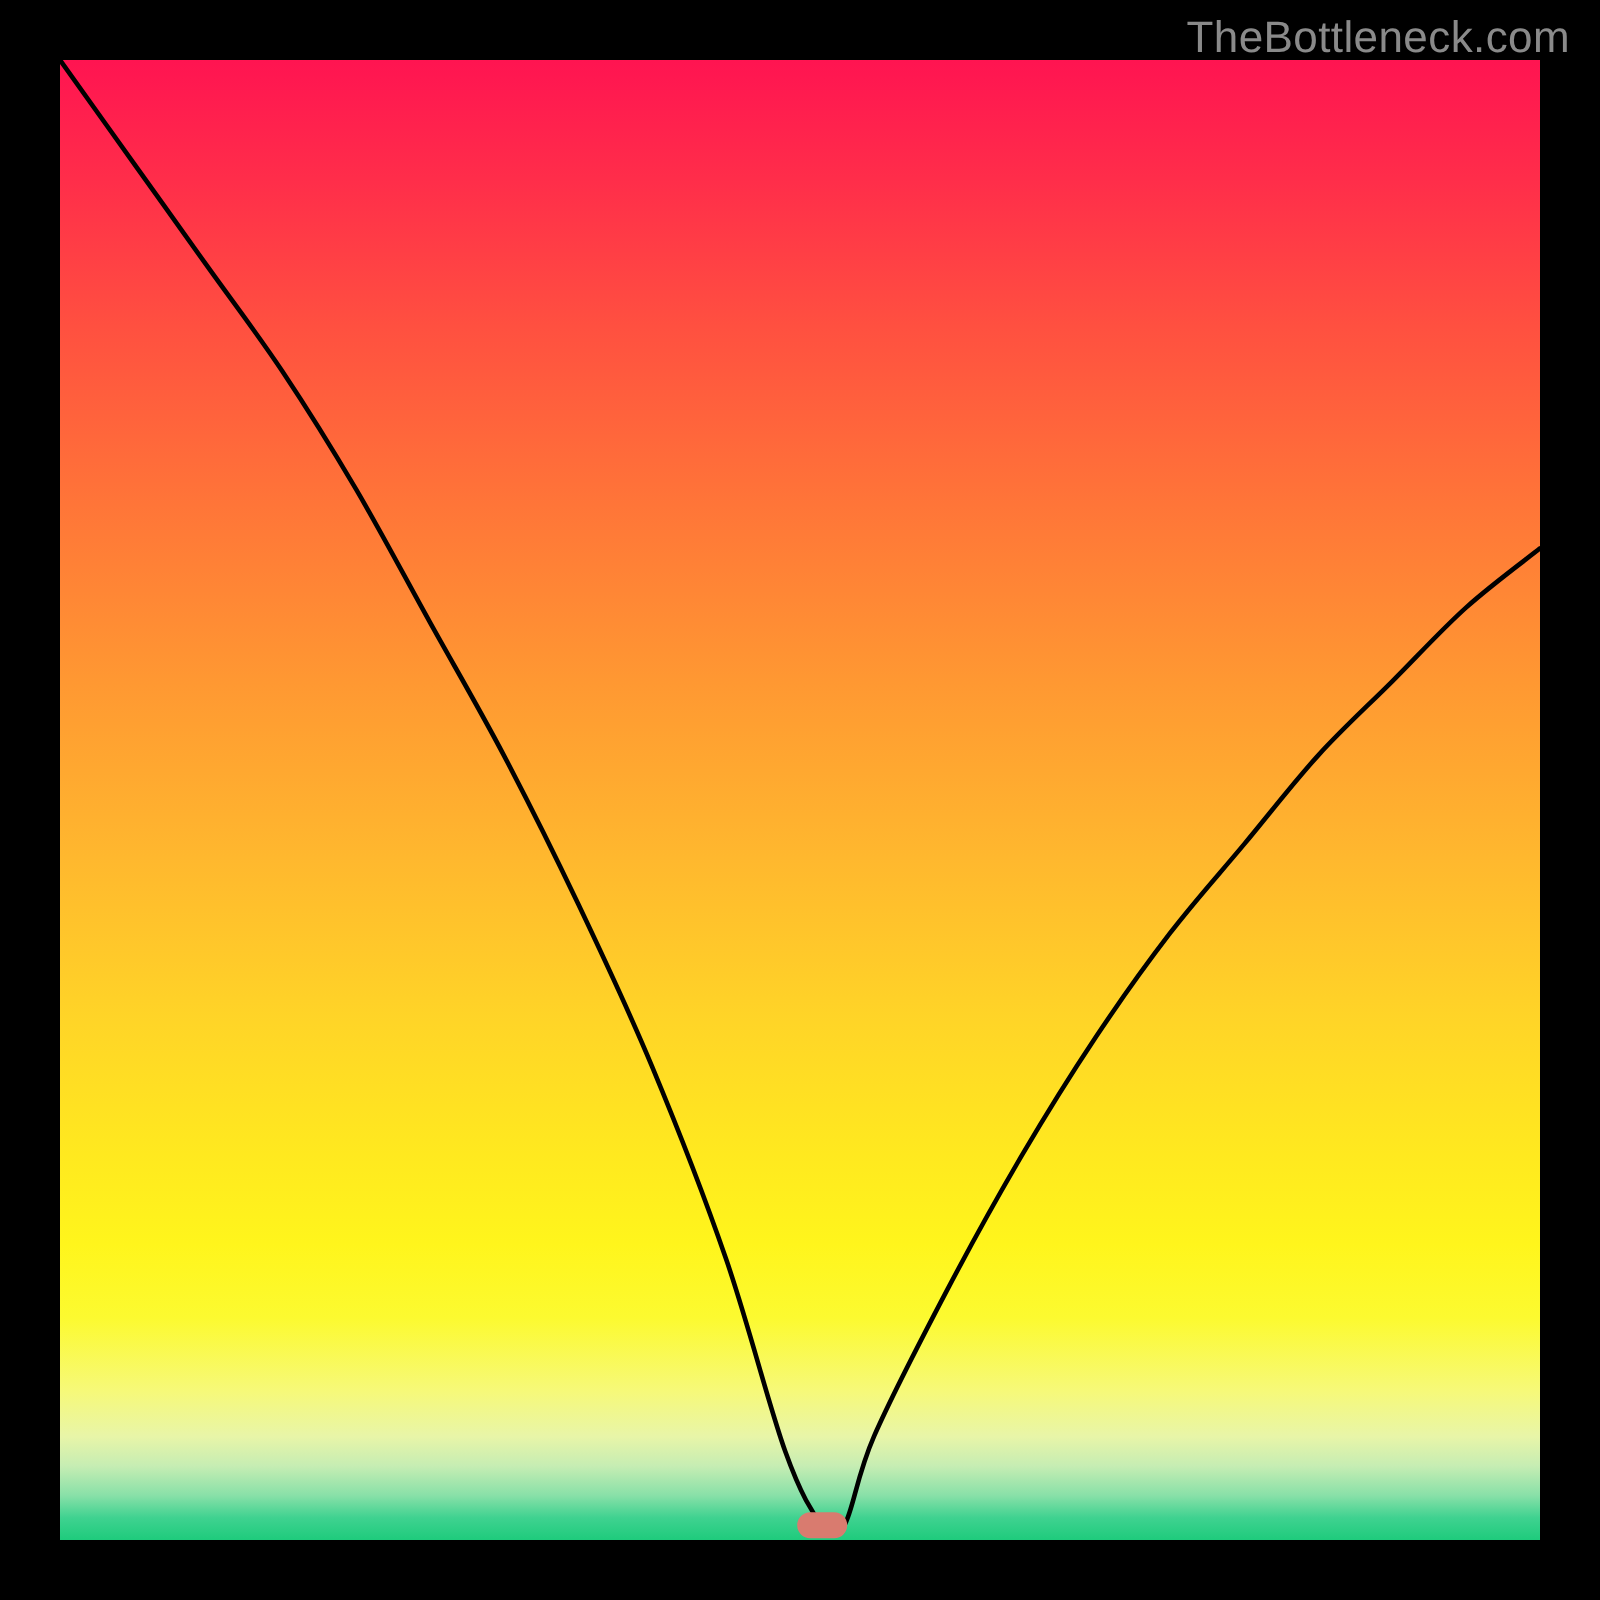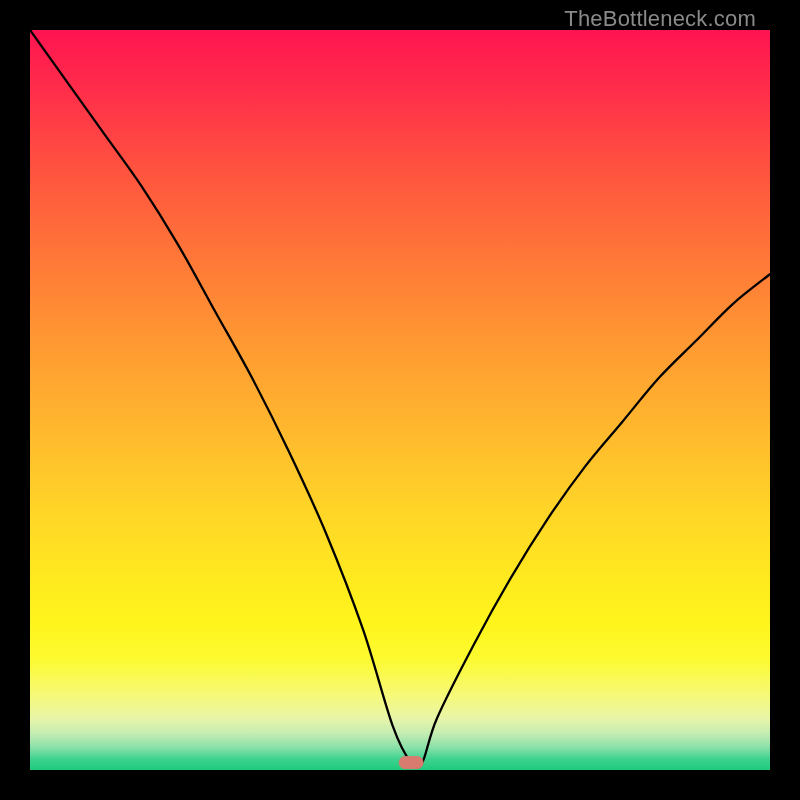--- a/index.html
+++ b/index.html
@@ -57,21 +57,21 @@
     stroke-linejoin: round;
     stroke-linecap: round;
   }
   .dot {
     fill: #d97b6f;
     stroke: #d97b6f;
   }
   .watermark {
     position: absolute;
     top: 6px;
-    right: 44px;
+    right: 15px;
     color: #8a8a8a;
     font-size: 22px;
     letter-spacing: 0.2px;
     user-select: none;
   }
 </style>
 </head>
 <body>
 
 <div class="frame">

